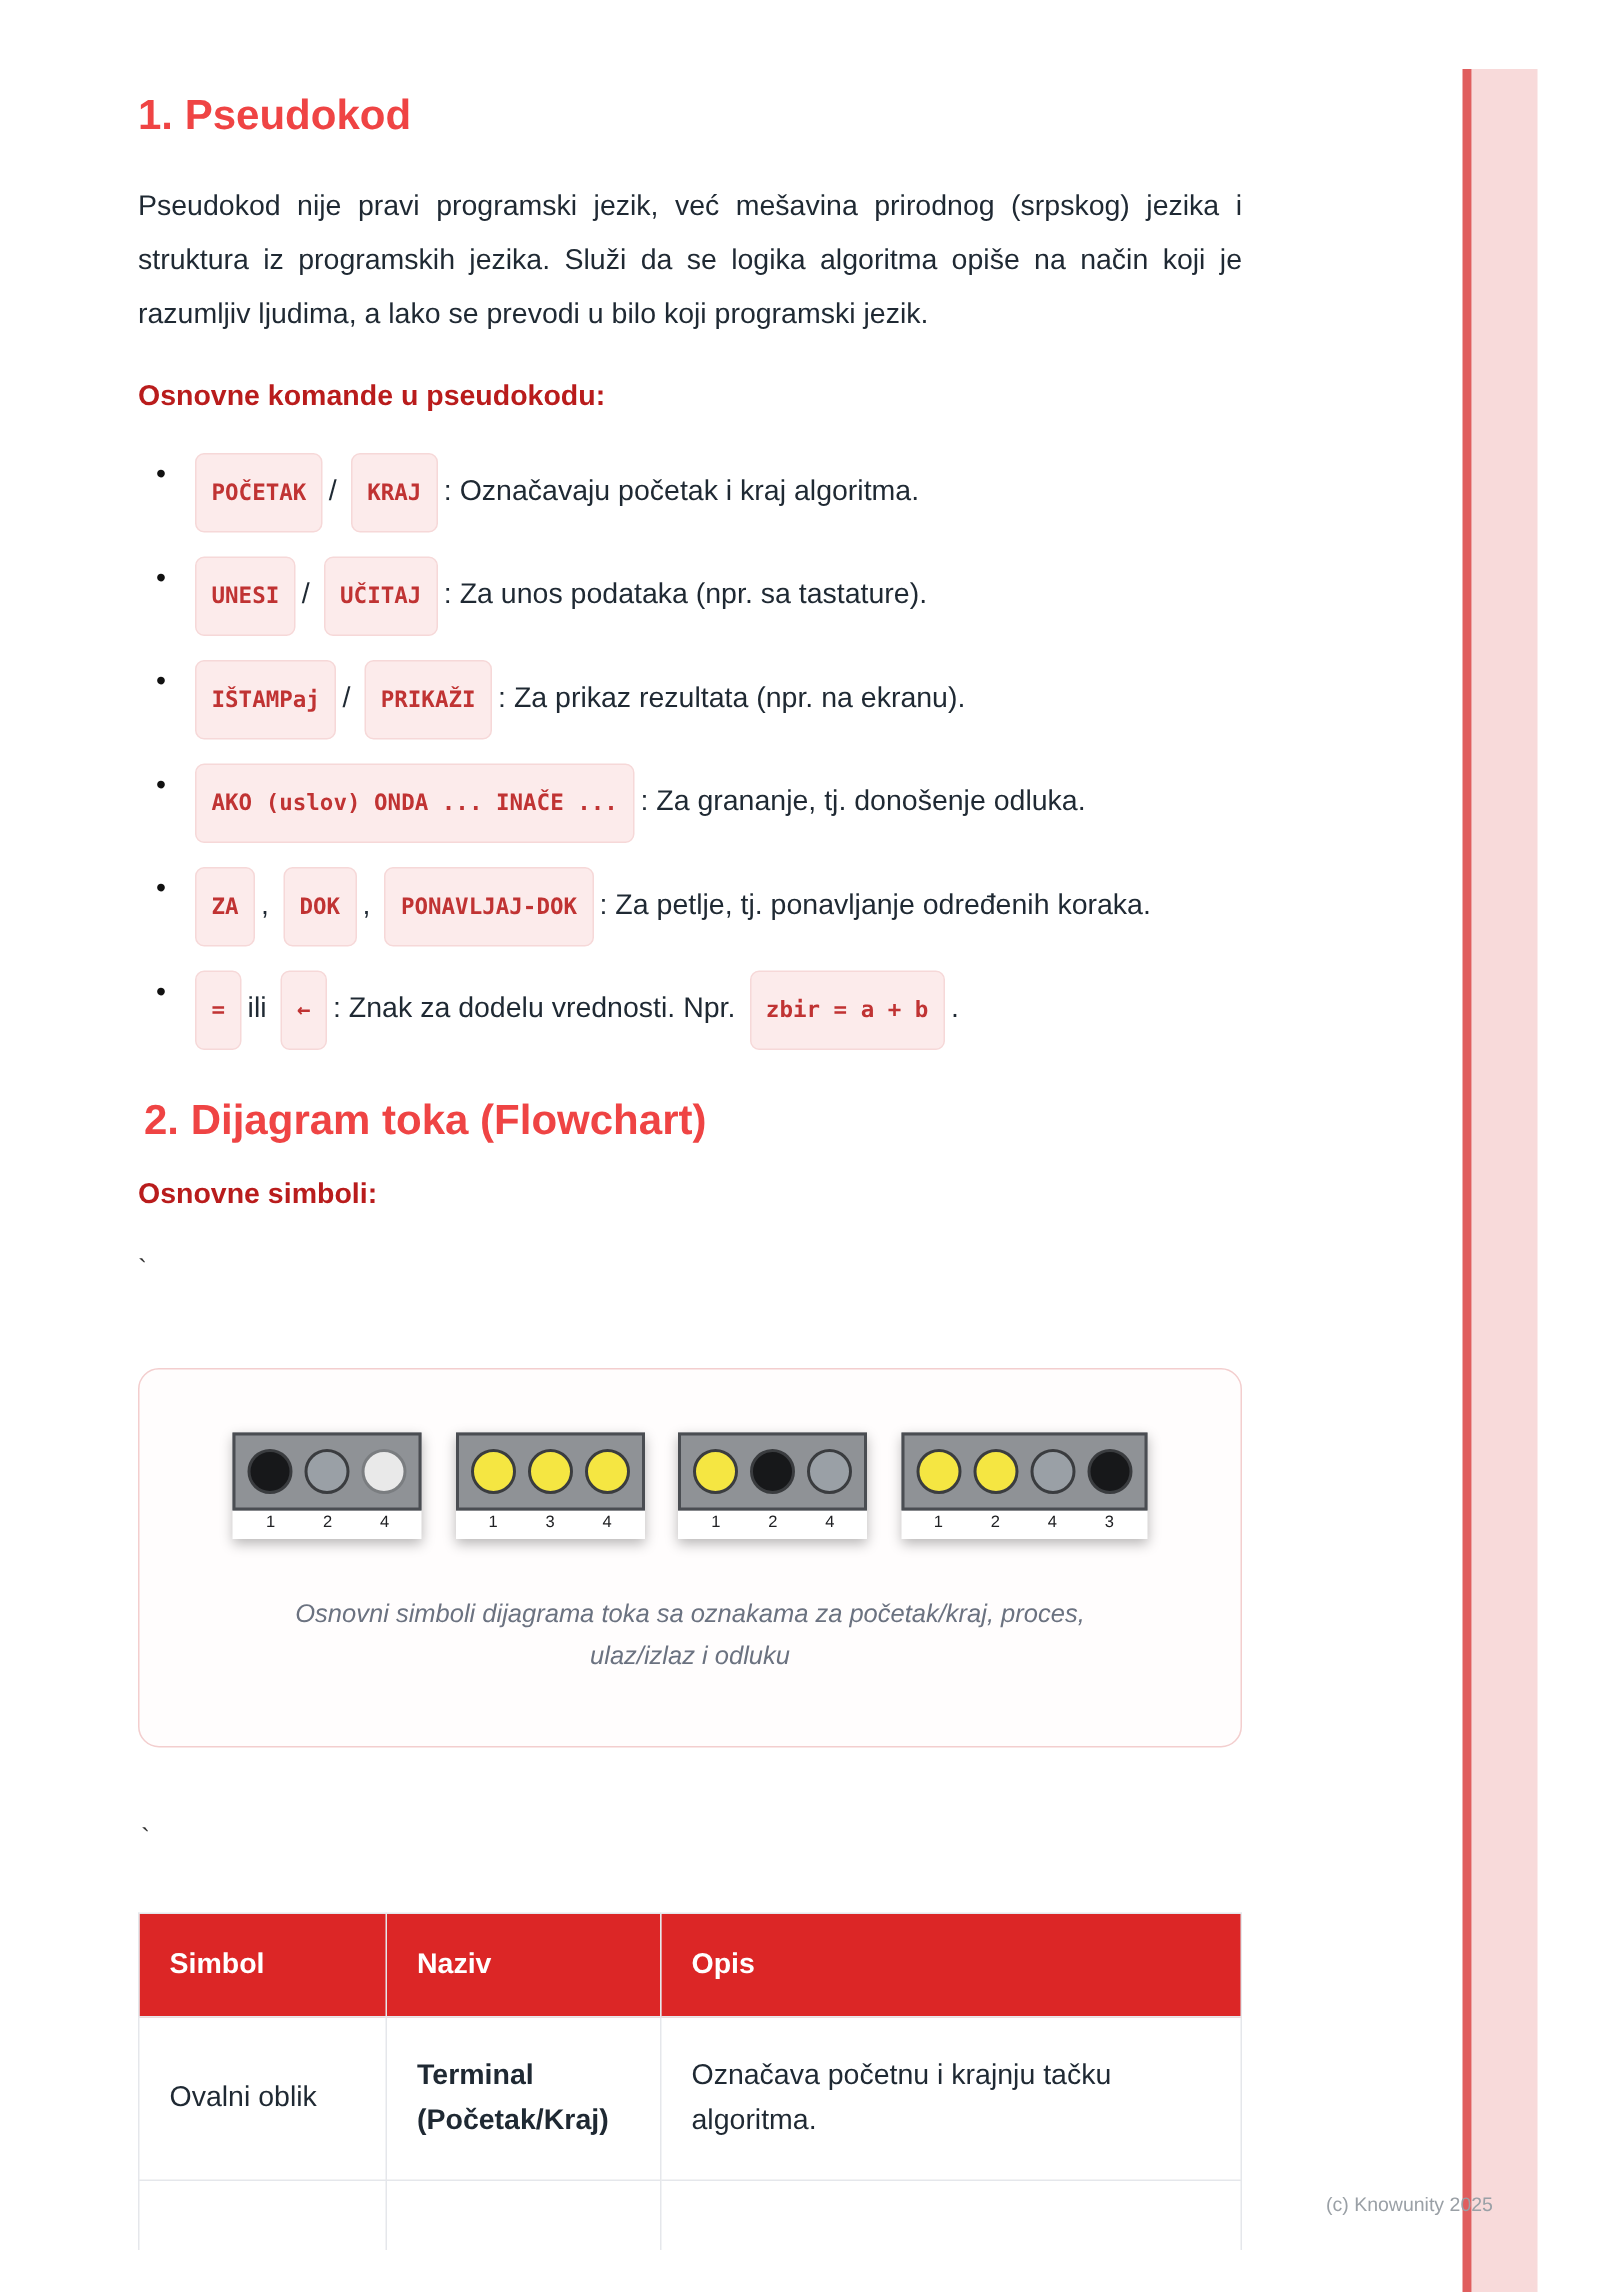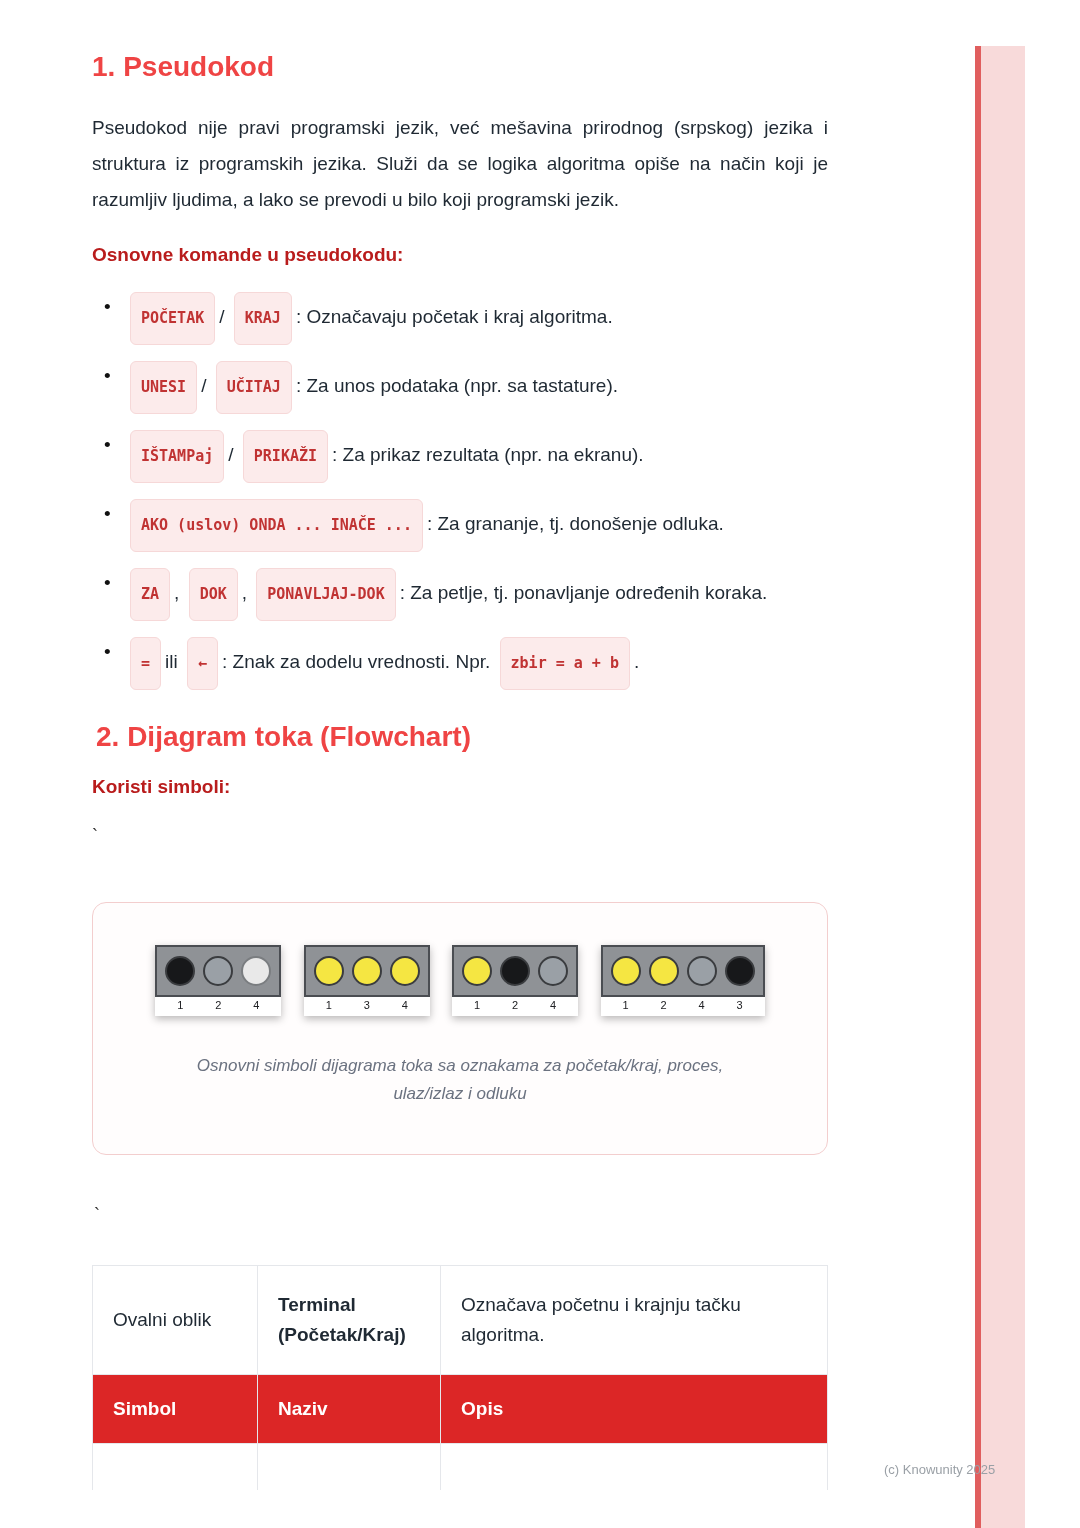--- a/index.html
+++ b/index.html
@@ -1,21 +1,21 @@
 <!DOCTYPE html>
 <html style="--heading: #ef4444; --tablehead: #dc2626; --bandline: #e05e5e; --band: #f8dada;"><head>
 <meta charset="utf-8">
 <style>
   * { margin:0; padding:0; box-sizing:border-box; }
   html,body { background:#ffffff; }
   body {
     width:1080px; height:1528px; position:relative; overflow:hidden;
     font-family:"Liberation Sans", sans-serif; color:#1f2933;
   }
-  .content { position:absolute; left:92px; top:0; width:736px; padding-top:50px; }
+  .content { position:absolute; left:92px; top:10px; width:736px; padding-top:50px; }
 
   h1.sec-title {
     color:var(--heading,#ef4444); font-size:28px; line-height:34px;
     font-weight:bold; margin-bottom:26px;
   }
   .para { font-size:19px; line-height:36px; text-align:justify; margin-bottom:26px; color:#1f2933; }
   .sub-heading { font-size:19px; font-weight:bold; color:#b91c1c; margin-bottom:26px; }
 
   ul.cmd-list { list-style:none; margin:0 0 28px 0; }
   ul.cmd-list li {
@@ -100,21 +100,21 @@
       <li><span class="dot">•</span><span class="chip">UNESI</span><span class="seg">/ </span><span class="chip">UČITAJ</span><span class="seg">: Za unos podataka (npr. sa tastature).</span></li>
       <li><span class="dot">•</span><span class="chip">IŠTAMPaj</span><span class="seg">/ </span><span class="chip">PRIKAŽI</span><span class="seg">: Za prikaz rezultata (npr. na ekranu).</span></li>
       <li><span class="dot">•</span><span class="chip">AKO (uslov) ONDA ... INAČE ...</span><span class="seg">: Za grananje, tj. donošenje odluka.</span></li>
       <li><span class="dot">•</span><span class="chip">ZA</span><span class="seg">, </span><span class="chip">DOK</span><span class="seg">, </span><span class="chip">PONAVLJAJ-DOK</span><span class="seg">: Za petlje, tj. ponavljanje određenih koraka.</span></li>
       <li><span class="dot">•</span><span class="chip">=</span><span class="seg">ili </span><span class="chip">←</span><span class="seg">: Znak za dodelu vrednosti. Npr. </span><span class="chip">zbir = a + b</span><span class="seg">.</span></li>
     </ul>
 
   <h2 class="sec-title">2. Dijagram toka (Flowchart)</h2>
 
 
-  <p class="sub-heading">Koristi simboli:</p>
+  <p class="sub-heading">Osnovne simboli:</p>
 
   <div class="tick">`</div>
 
   <div class="figure-card">
     <div class="panels">
         <div class="panel">
           <div class="panel-box">
             <span class="circle c-black"></span>
             <span class="circle c-gray"></span>
             <span class="circle c-white"></span>
@@ -173,31 +173,31 @@
   <div class="tick2">`</div>
 
   <table class="symbols">
     <colgroup>
         <col style="width:165px">
         <col style="width:183px">
         <col style="width:387px">
       </colgroup>
     <tbody>
         <tr>
+      <th>Simbol</th>
+      <th>Naziv</th>
+      <th>Opis</th>
+    </tr>
+    <tr>
       <td>Ovalni oblik</td>
       <td>
         <span class="bold-line">Terminal</span>
         <span class="bold-line">(Početak/Kraj)</span>
       </td>
       <td>Označava početnu i krajnju tačku algoritma.</td>
-    </tr>
-    <tr>
-      <th>Simbol</th>
-      <th>Naziv</th>
-      <th>Opis</th>
     </tr>
     <tr class="partial">
       <td></td>
       <td></td>
       <td></td>
     </tr>
   </tbody>
     </table>
 
 </div>

